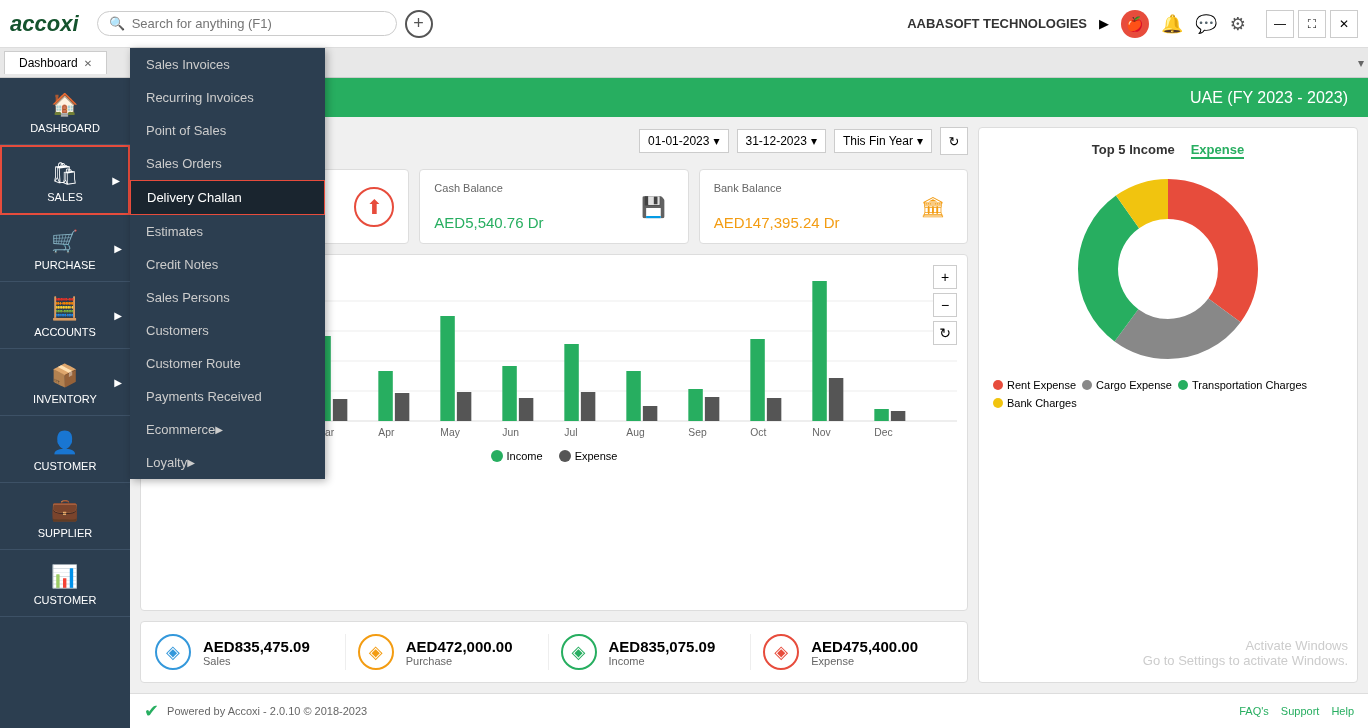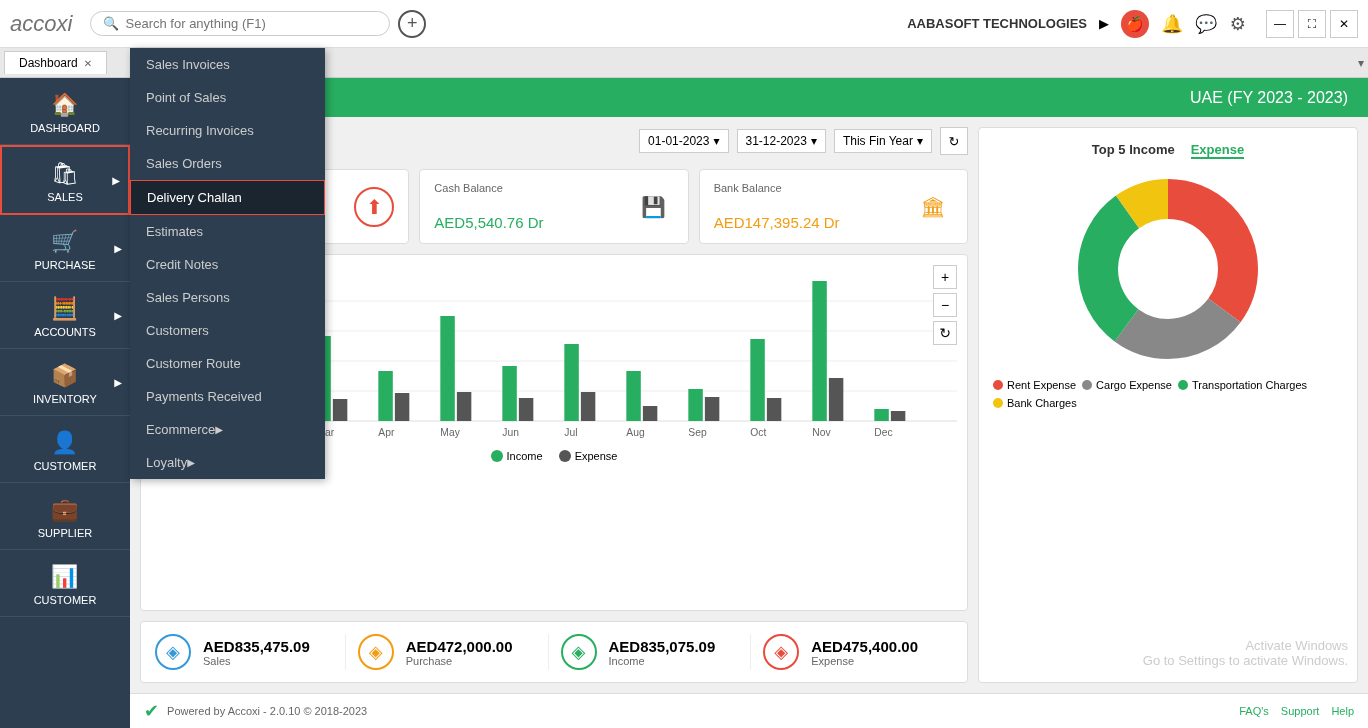--- a/index.html
+++ b/index.html
@@ -1,20 +1,20 @@
 <!DOCTYPE html>
 <html><head>
   <meta charset="utf-8">
   <style>
     * { margin: 0; padding: 0; box-sizing: border-box; }
     body { font-family: Arial, sans-serif; font-size: 13px; background: #f0f0f0; width: 1368px; height: 728px; overflow: hidden; position: relative; }
 
     
     .topbar { display: flex; align-items: center; background: #fff; height: 48px; padding: 0 10px; gap: 8px; border-bottom: 1px solid #ddd; z-index: 100; position: relative; }
-    .logo { font-size: 22px; font-weight: normal; color: #737373; font-style: italic; margin-right: 10px; }
+    .logo { font-size: 22px; font-weight: bold; color: #14532d; font-style: italic; margin-right: 10px; }
     .search-bar { display: flex; align-items: center; border: 1px solid #ccc; border-radius: 20px; padding: 4px 12px; width: 300px; background: #fff; }
     .search-bar input { border: none; outline: none; font-size: 13px; width: 240px; }
     .search-icon { color: #888; margin-right: 6px; }
     .add-btn { width: 28px; height: 28px; border-radius: 50%; border: 2px solid #555; display: flex; align-items: center; justify-content: center; cursor: pointer; font-size: 18px; color: #555; }
     .top-right { margin-left: auto; display: flex; align-items: center; gap: 12px; }
     .company-name { font-size: 13px; color: #333; font-weight: bold; }
     .user-icon { width: 28px; height: 28px; background: #e74c3c; border-radius: 50%; display: flex; align-items: center; justify-content: center; color: white; font-size: 14px; }
     .top-icon { font-size: 18px; color: #555; cursor: pointer; }
     .window-controls { display: flex; gap: 4px; margin-left: 8px; }
     .win-btn { width: 28px; height: 28px; border: 1px solid #ccc; display: flex; align-items: center; justify-content: center; cursor: pointer; font-size: 12px; }
@@ -177,24 +177,24 @@
       <span class="sidebar-icon">📊</span>
       <span>CUSTOMER</span>
     </div>
   </div>
 
   <div class="dropdown-menu">
     <div class="dropdown-item">
       <span>Sales Invoices</span>
     </div>
     <div class="dropdown-item">
+      <span>Recurring Invoices</span>
+    </div>
+    <div class="dropdown-item">
       <span>Point of Sales</span>
-    </div>
-    <div class="dropdown-item">
-      <span>Recurring Invoices</span>
     </div>
     <div class="dropdown-item">
       <span>Sales Orders</span>
     </div>
     <div class="dropdown-item selected">
       <span>Delivery Challan</span>
     </div>
     <div class="dropdown-item">
       <span>Estimates</span>
     </div>

